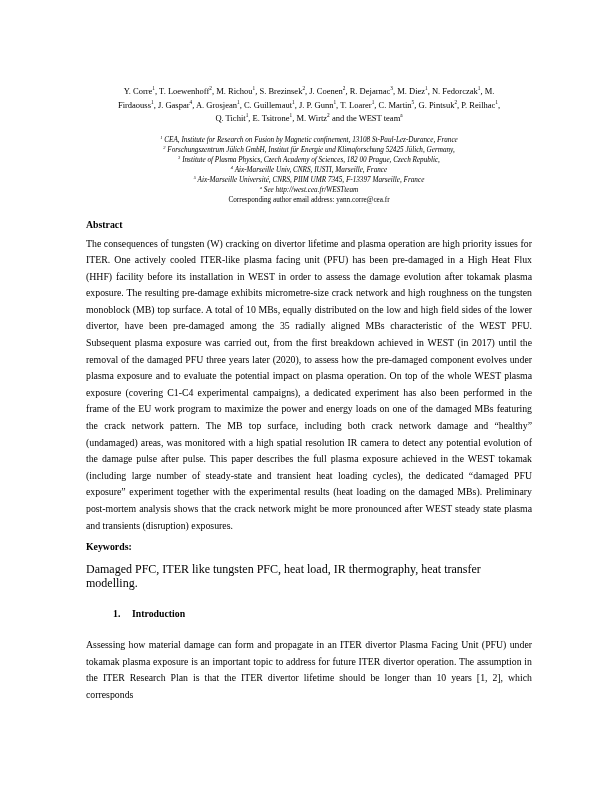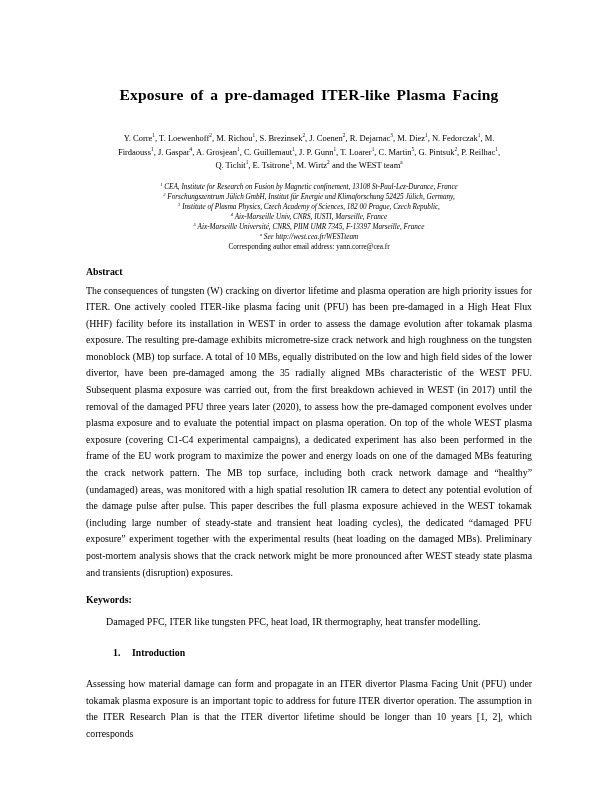--- a/index.html
+++ b/index.html
@@ -56,30 +56,29 @@
     font-size: 9.8px;
     line-height: 12px;
   }
   .body-text {
     margin-top: 5px;
     font-size: 9.8px;
     line-height: 16.6px;
     text-align: justify;
   }
   .keywords-heading {
-    margin-top: 13px;
+    margin-top: 7px;
     font-weight: bold;
     font-size: 9.8px;
     line-height: 12px;
   }
   .keywords-text {
     margin-top: 9px;
-    font-size: 10px;
+    font-size: 12px;
     line-height: 14px;
-    margin-left: 20px;
   }
   .section-heading {
     margin-top: 17px;
     padding-left: 27px;
     font-weight: bold;
     font-size: 9.8px;
     line-height: 14px;
   }
   .section-heading .sec-num { display: inline-block; min-width: 19px; }
   .intro-text {
@@ -89,21 +88,20 @@
     text-align: justify;
   }
 </style>
 </head>
 <body>
 
 <div class="page">
   <div class="content">
 
     <div class="title">
-      <div>Exposure of a pre-damaged ITER-like Plasma Facing</div>
     </div>
 
     <div class="authors">
       <div>Y. Corre<sup>1</sup>, T. Loewenhoff<sup>2</sup>, M. Richou<sup>1</sup>, S. Brezinsek<sup>2</sup>, J. Coenen<sup>2</sup>, R. Dejarnac<sup>3</sup>, M. Diez<sup>1</sup>, N. Fedorczak<sup>1</sup>, M.</div>
       <div>Firdaouss<sup>1</sup>, J. Gaspar<sup>4</sup>, A. Grosjean<sup>1</sup>, C. Guillemaut<sup>1</sup>, J. P. Gunn<sup>1</sup>, T. Loarer<sup>1</sup>, C. Martin<sup>5</sup>, G. Pintsuk<sup>2</sup>, P. Reilhac<sup>1</sup>,</div>
       <div>Q. Tichit<sup>1</sup>, E. Tsitrone<sup>1</sup>, M. Wirtz<sup>2</sup> and the WEST team<sup>a</sup></div>
     </div>
 
     <div class="affiliations">
       <div><sup>1</sup> CEA, Institute for Research on Fusion by Magnetic confinement, 13108 St-Paul-Lez-Durance, France</div>

